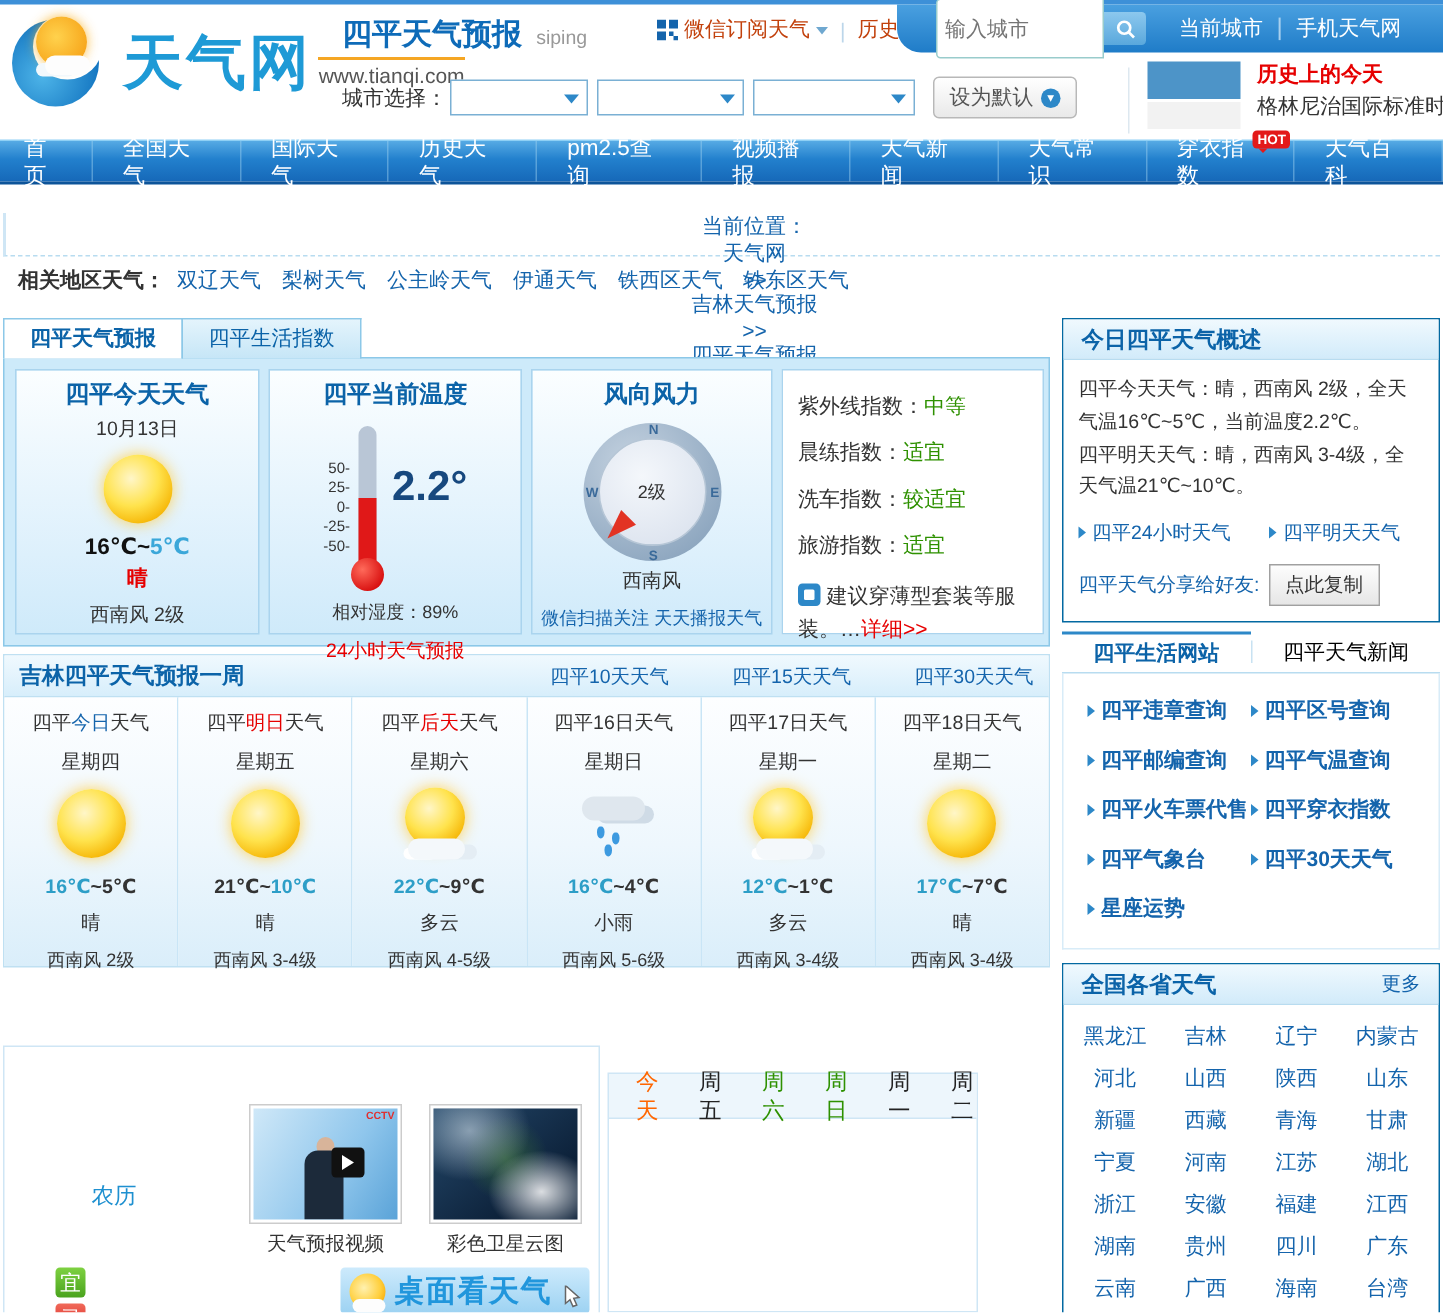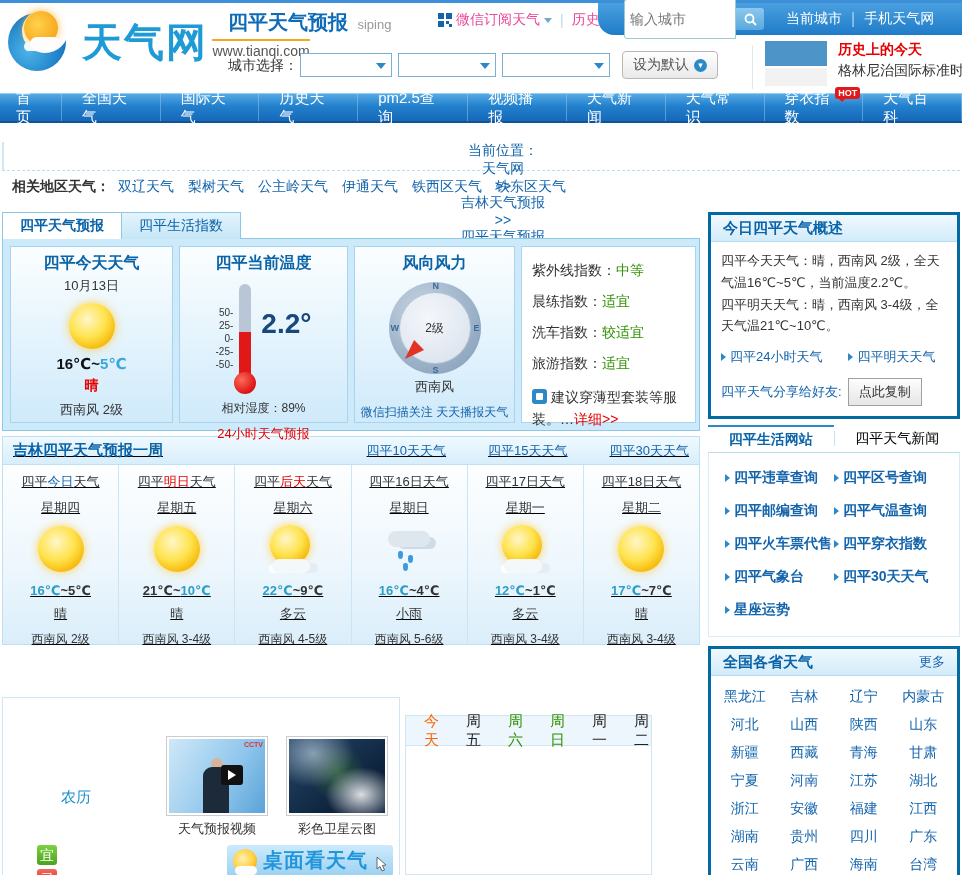--- a/index.html
+++ b/index.html
@@ -27,21 +27,21 @@
             background:#fdfdfd; box-shadow:-8px 3px 0 -2px #f2f8fc; }
   .logo-text { margin-left:8px; }
   .logo-title { font-size:40px; font-weight:bold; color:#1e9ad6; line-height:44px; letter-spacing:2px; }
   .logo-url { font-size:14px; color:#555; border-top:2px solid #f5a623; display:inline-block; padding-top:2px; }
 
   .page-title-wrap { position:absolute; left:228px; top:6px; }
   .page-title { font-size:20px; font-weight:bold; color:#0e6bb8; }
   .page-title-en { font-size:13px; color:#999; margin-left:5px; }
 
   .top-links { position:absolute; left:438px; top:8px; display:flex; align-items:center; font-size:14px; }
-  .top-links a { color:#ec4899; }
+  .top-links a { color:#c2410c; }
   .top-links .sep { color:#bcd6ea; margin:0 8px; }
   .qr-box { width:14px; height:14px; margin-right:4px; }
   .caret { width:0; height:0; border-left:4px solid transparent; border-right:4px solid transparent;
            border-top:5px solid #6fa8d0; margin-left:4px; }
   .badge { display:inline-block; color:#fff; font-size:9px; font-weight:bold; line-height:12px;
            padding:0 3px; border-radius:3px; vertical-align:top; }
   .badge-new { background:#f7752c; position:relative; top:-4px; }
 
   .search-bar { position:absolute; left:598px; top:0px; width:364px; height:32px;
            background:linear-gradient(#4aa0e0,#1f7cc8); border-bottom-left-radius:16px;
@@ -156,39 +156,39 @@
   
   .idx-row { font-size:14px; color:#333; margin:7px 0 13px; }
   .idx-row b { color:#2e9100; font-weight:normal; }
   .suggest { font-size:14px; color:#333; line-height:22px; }
   .shirt-ico { display:inline-block; width:15px; height:15px; background:#2d88c8; border-radius:3px;
            vertical-align:-2px; margin-right:4px; position:relative; }
   .shirt-ico::after { content:""; position:absolute; left:4px; top:4px; width:7px; height:7px;
            background:#fff; border-radius:1px; }
 
   
-  .week { margin-top:5px; border:1px solid #bfe0f2;text-decoration:underline; }
+  .week { margin-top:5px; border:1px solid #bfe0f2; }
   .week-head { height:28px; background:linear-gradient(#f0f9fe,#d7eefb); border-bottom:1px solid #bfe0f2;
            display:flex; align-items:center; padding:0 10px; }
   .week-title { font-size:15px; font-weight:bold; color:#0b63a8; flex:1; }
   .week-head a { font-size:13px; color:#1464ac; margin-left:42px; }
   .week-body { display:flex; height:179px; }
   .day-col { flex:1; text-align:center; border-right:1px solid #c9e5f6;
            background:linear-gradient(#fdfeff,#eef7fd 55%,#daeefa); padding-top:8px; }
   .day-col:last-child { border-right:none; }
   .day-title { font-size:13px; color:#333; }
   .day-week { font-size:13px; color:#333; margin-top:8px; }
   .day-icon { height:56px; margin-top:4px; display:flex; align-items:center; justify-content:center; }
   .day-temp { font-size:13px; font-weight:bold; margin-top:6px; color:#333; }
   .day-weather { font-size:13px; color:#333; margin-top:7px; }
   .day-wind { font-size:12px; color:#333; margin-top:8px; }
 
   
   .sidebar { position:absolute; left:708px; top:212px; width:252px; }
-  .sbox { border:3px solid #0369a1; background:#fff; }
+  .sbox { border:1px solid #0369a1; background:#fff; }
   .sbox-head { height:27px; background:linear-gradient(#f0f9fe,#d2ebfa); border-bottom:1px solid #b8dcf0;
            display:flex; align-items:center; padding:0 12px; font-size:15px; font-weight:bold; color:#0b63a8; }
   .summary-body { padding:8px 10px 10px; font-size:13px; color:#333; line-height:1.68; }
   .sum-links { display:flex; gap:26px; margin-top:9px; }
   .sum-links a { font-size:13px; color:#1464ac; }
   .tri { display:inline-block; width:0; height:0; border-top:4px solid transparent; border-bottom:4px solid transparent;
            border-left:5px solid #2d88c8; margin-right:4px; vertical-align:0px; }
   .share-row { margin-top:10px; font-size:13px; color:#1464ac; display:flex; align-items:center; }
   .copy-btn { margin-left:6px; padding:4px 10px; font-size:13px; color:#333; border:1px solid #a0a0a0;
            background:linear-gradient(#fdfdfd,#e6e6e6); cursor:pointer; }

